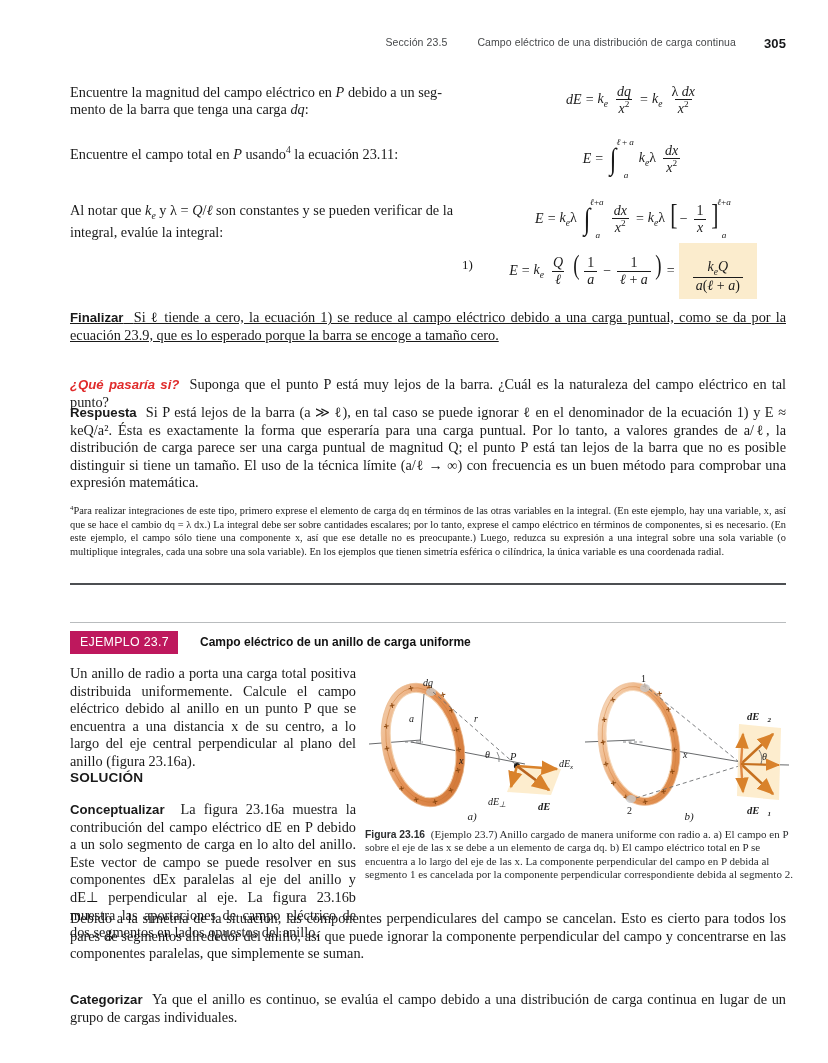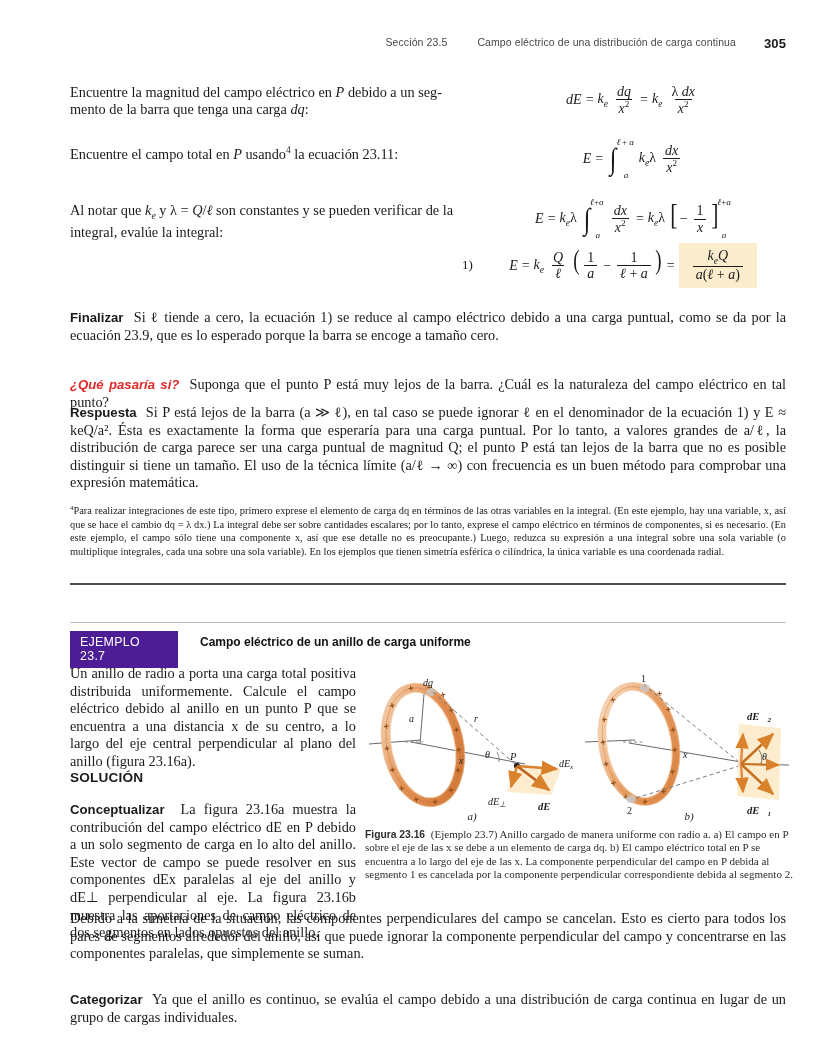--- a/index.html
+++ b/index.html
@@ -135,21 +135,21 @@
   }
   .brklim .up { margin-top: -6px; }
   .brklim .lo { margin-bottom: -5px; }
   .eqnum {
     position: absolute;
     left: 0;
     font-size: 13px;
   }
   .boxed {
     background: #fbeccd;
-    padding: 5px 12px 6px 12px;
+    padding: 16px 12px 6px 12px;
     display: inline-block;
   }
 
   
   .para {
     position: absolute;
     left: 70px;
     width: 716px;
     font-size: 14.3px;
     line-height: 17.6px;
@@ -208,26 +208,26 @@
 
   
   .ex-head {
     position: absolute;
     left: 70px;
     width: 716px;
     display: flex;
     align-items: stretch;
   }
   .ex-tag {
-    background: #4c1d95;
+    background: #be185d;
     color: #ffffff;
     font-family: "Liberation Sans", sans-serif;
     font-size: 12.4px;
     letter-spacing: .3px;
-    padding: 4px 14px 5px 10px;
+    padding: 4px 0 5px 10px;
     width: 108px;
     box-sizing: border-box;
   }
   .ex-title {
     font-family: "Liberation Sans", sans-serif;
     font-weight: bold;
     font-size: 12px;
     padding: 4px 0 0 22px;
     color: #111;
   }
@@ -398,21 +398,21 @@
         <span class="boxed">
           <span class="frac">
               <span class="num"><i>k</i><sub><i>e</i></sub><i>Q</i></span>
               <span class="den"><i>a</i>(<i>ℓ</i>&nbsp;+&nbsp;<i>a</i>)</span>
             </span>
         </span>
       </span>
     </div>
   </div>
 
-  <div class="para" style="top:309px;">
+  <div class="para" style="top:309px;text-decoration:underline;">
     <span class="lead">Finalizar</span>&nbsp;&nbsp;<span>Si ℓ tiende a cero, la ecuación 1) se reduce al campo eléctrico debido a una carga puntual, como se da por la ecuación 23.9, que es lo esperado porque la barra se encoge a tamaño cero.</span>
   </div>
 
   <div class="para" style="top:352px;margin-top:24px;">
     <span class="lead-red">¿Qué pasaría si?</span>&nbsp;&nbsp;<span>Suponga que el punto P está muy lejos de la barra. ¿Cuál es la naturaleza del campo eléctrico en tal punto?</span>
   </div>
 
   <div class="para" style="top:404px;">
     <span class="lead">Respuesta</span>&nbsp;&nbsp;<span>Si P está lejos de la barra (a ≫ ℓ), en tal caso se puede ignorar ℓ en el denominador de la ecuación 1) y E ≈ keQ/a². Ésta es exactamente la forma que esperaría para una carga puntual. Por lo tanto, a valores grandes de a/ℓ, la distribución de carga parece ser una carga puntual de magnitud Q; el punto P está tan lejos de la barra que no es posible distinguir si tiene un tamaño. El uso de la técnica límite (a/ℓ → ∞) con frecuencia es un buen método para comprobar una expresión matemática.</span>
   </div>

